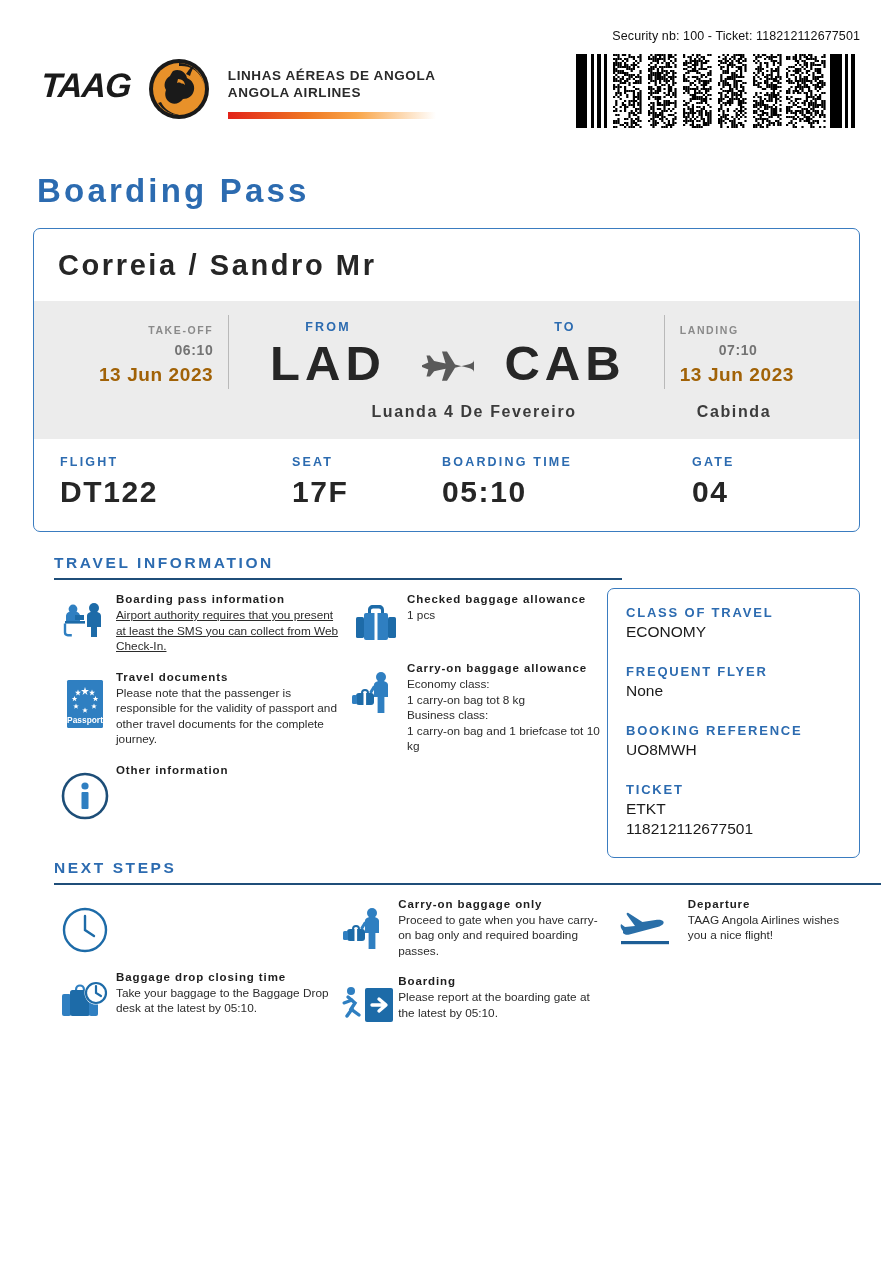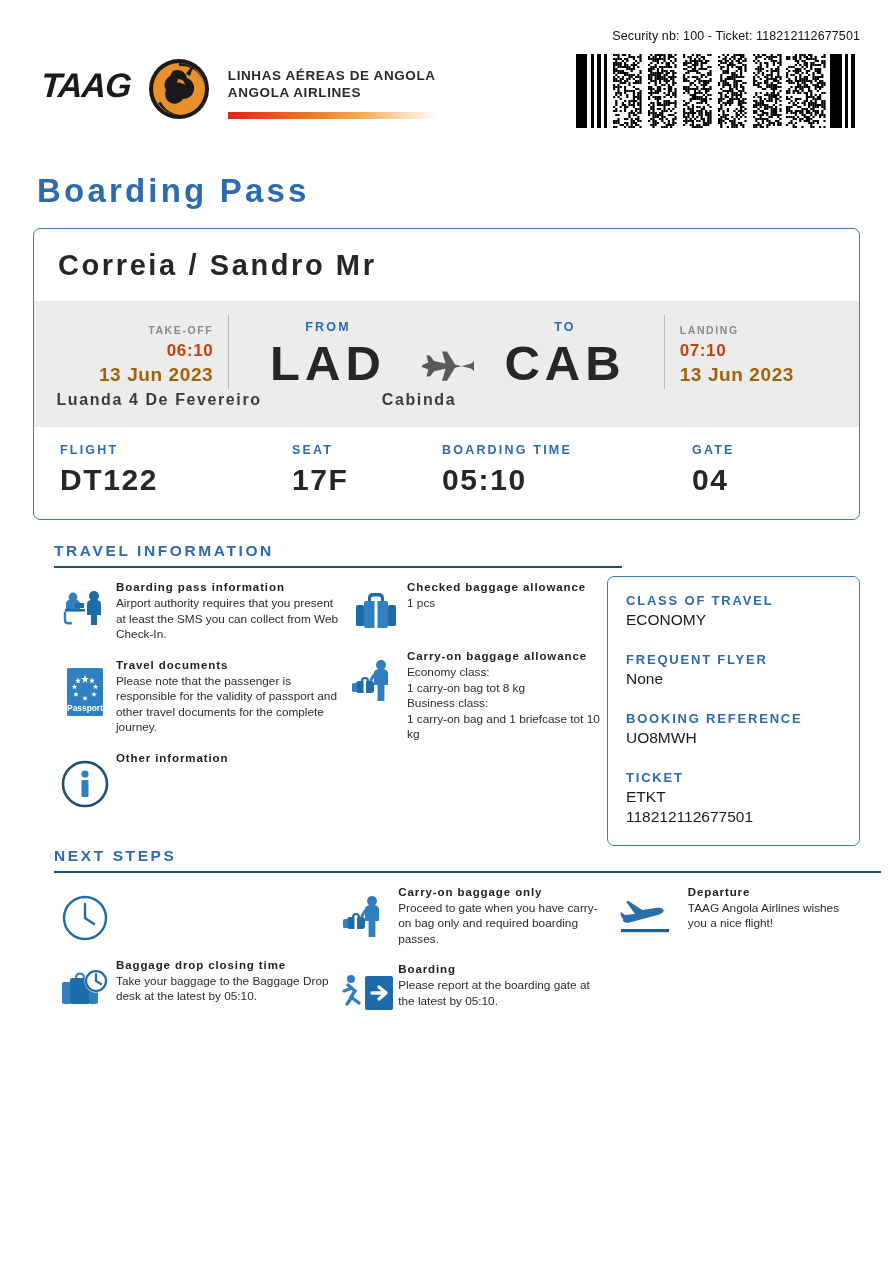--- a/index.html
+++ b/index.html
@@ -63,39 +63,39 @@
     position: relative;
   }
   .route-row { display: flex; align-items: flex-end; justify-content: center; }
   .side-col { width: 180px; text-align: right; padding-bottom: 4px; }
   .side-col.right { text-align: left; }
   .side-lbl {
     font-size: 10.5px; font-weight: 700; color: #8a8a8a;
     letter-spacing: 1.6px; margin-bottom: 3px;
   }
   .side-time {
-    font-size: 17px; font-weight: 700; color: #c2410c;
-    letter-spacing: 0.6px; line-height: 23px;
+    font-size: 14px; font-weight: 700; color: #737373;
+    letter-spacing: 0.6px; line-height: 23px; padding-left: 39px;
   }
   .side-date {
     font-size: 19px; font-weight: 700; color: #a16207;
     letter-spacing: 0.6px; line-height: 25px; white-space: nowrap;
   }
   .vrule { width: 1px; background: #b9b9b9; height: 74px; margin: 0 15px 2px 15px; }
   .code-col { width: 168px; text-align: center; }
   .code-lbl {
     font-size: 12.5px; font-weight: 700; color: #2c6bb0;
     letter-spacing: 2.2px; margin-bottom: 2px;
   }
   .code-val {
     font-size: 49px; font-weight: 700; color: #262626;
     letter-spacing: 5px; line-height: 55px;
   }
   .plane-mid { width: 70px; display: flex; align-items: center; justify-content: center; padding-bottom: 8px; }
-  .cities-row { display: flex; justify-content: flex-start; margin-top: 0; padding-bottom: 8px; }
+  .cities-row { display: flex; justify-content: flex-end; margin-top: 12px; padding-bottom: 8px; }
   .city {
     width: 250px; text-align: center;
     font-size: 16px; font-weight: 700; color: #3b3b3b; letter-spacing: 1.6px;
   }
   .city.left { margin-right: 10px; }
 
   .flight-row { display: flex; padding: 16px 0 22px 0; }
   .fcell { padding-left: 26px; }
   .fcell.c1 { width: 232px; }
   .fcell.c2 { width: 150px; }
@@ -1868,21 +1868,21 @@
               <path d="M4 16 c0 -3 3 -5 7 -5 c4 0 7 2 7 5 l0 5 l-14 0 z" fill="#2f7fc1"></path>
               <rect x="3" y="21" width="20" height="2.6" fill="#1d6ba8"></rect>
               <path d="M3 23.6 l0 9 c0 1.6 1.2 2.6 2.8 2.6 h4" stroke="#2f7fc1" stroke-width="2.4" fill="none"></path>
               <rect x="13" y="15" width="9" height="5" fill="#1d6ba8"></rect>
               <circle cx="32" cy="8" r="5" fill="#1d6ba8"></circle>
               <path d="M25 16 c0 -2.6 3 -4.4 7 -4.4 c4 0 7 1.8 7 4.4 l0 11 l-4 0 l0 10 l-6 0 l0 -10 l-4 0 z" fill="#1d6ba8"></path>
             </svg>
           </div>
           <div class="itxt">
             <div class="ihead">Boarding pass information</div>
-            <div class="ibody" style="white-space: pre-line;">Airport authority requires that you present at least the SMS you can collect from Web Check-In.</div>
+            <div class="ibody" style="white-space: pre-line; text-decoration: underline;">Airport authority requires that you present at least the SMS you can collect from Web Check-In.</div>
           </div>
         </div>
 
         <div class="item">
           <div class="ico">
             <svg width="44" height="52" viewBox="0 0 44 52">
               <rect x="4" y="2" width="36" height="48" rx="1.5" fill="#2f7fc1"></rect>
               <g fill="#ffffff">
                 <polygon points="22,9 23,12 26,12 23.5,14 24.5,17 22,15 19.5,17 20.5,14 18,12 21,12"></polygon>
                 <polygon points="29,11.5 29.8,13.8 32,13.8 30.2,15.3 30.9,17.6 29,16.2 27.1,17.6 27.8,15.3 26,13.8 28.2,13.8"></polygon>

